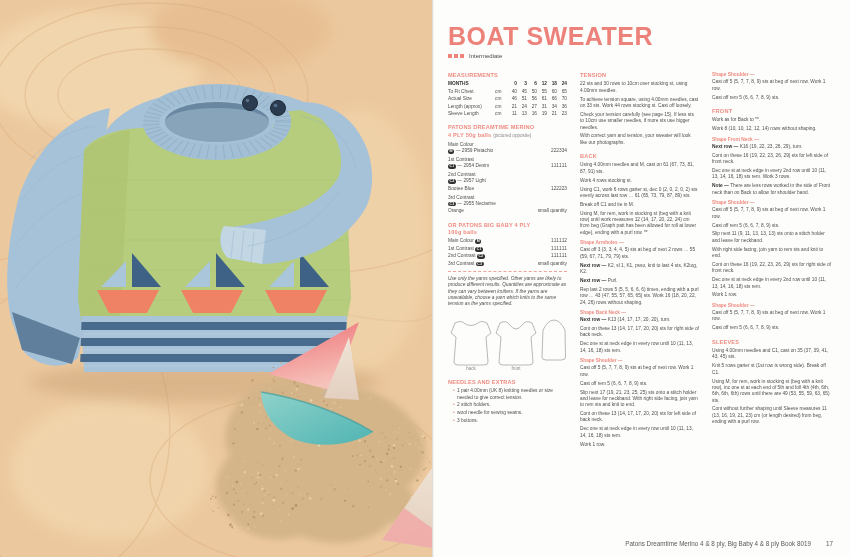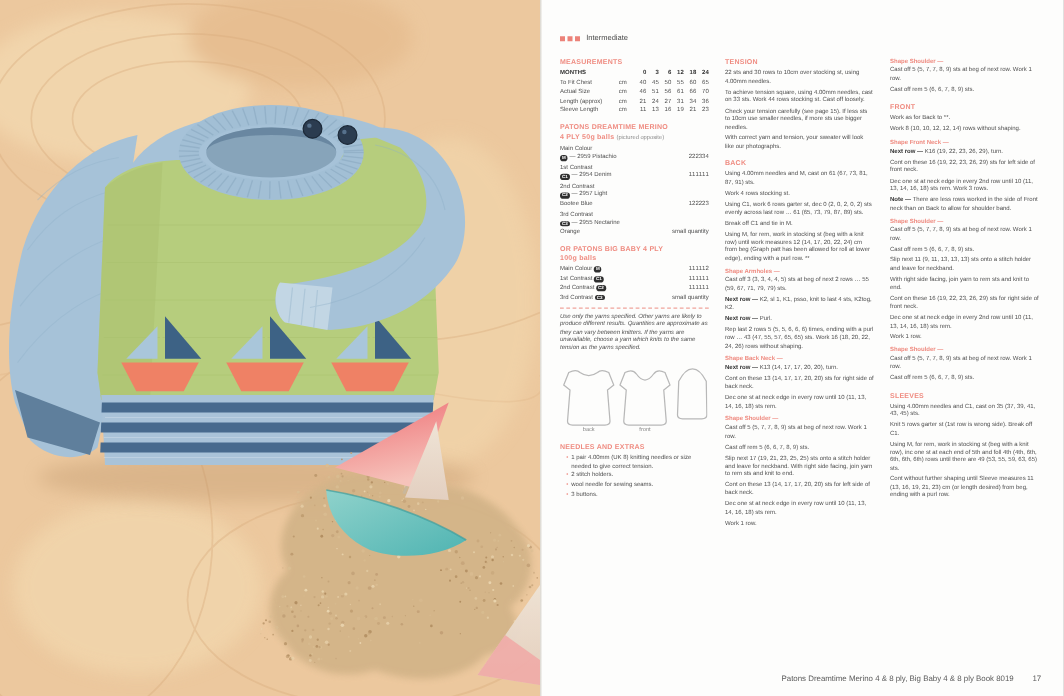--- a/index.html
+++ b/index.html
@@ -580,20 +580,21 @@
       <g opacity="0.95">
         <path fill="url(#creamSail)" d="M432,468 L382,540 L432,548 Z"></path>
         <path fill="#f2a4a4" d="M404,508 L382,540 L432,548 L432,528 Z" opacity="0.8"></path>
       </g>
     </svg>
   </div>
 
   <div class="gutter"></div>
 
   <div class="page">
+    <h1 class="title">BOAT SWEATER</h1>
     <div class="skill">
       <span class="sq"></span>
       <span class="sq"></span>
       <span class="sq"></span>
       <span class="lbl">Intermediate</span>
     </div>
 
     <div class="cols">
       <div class="col">
           <div class="h3">MEASUREMENTS</div>

